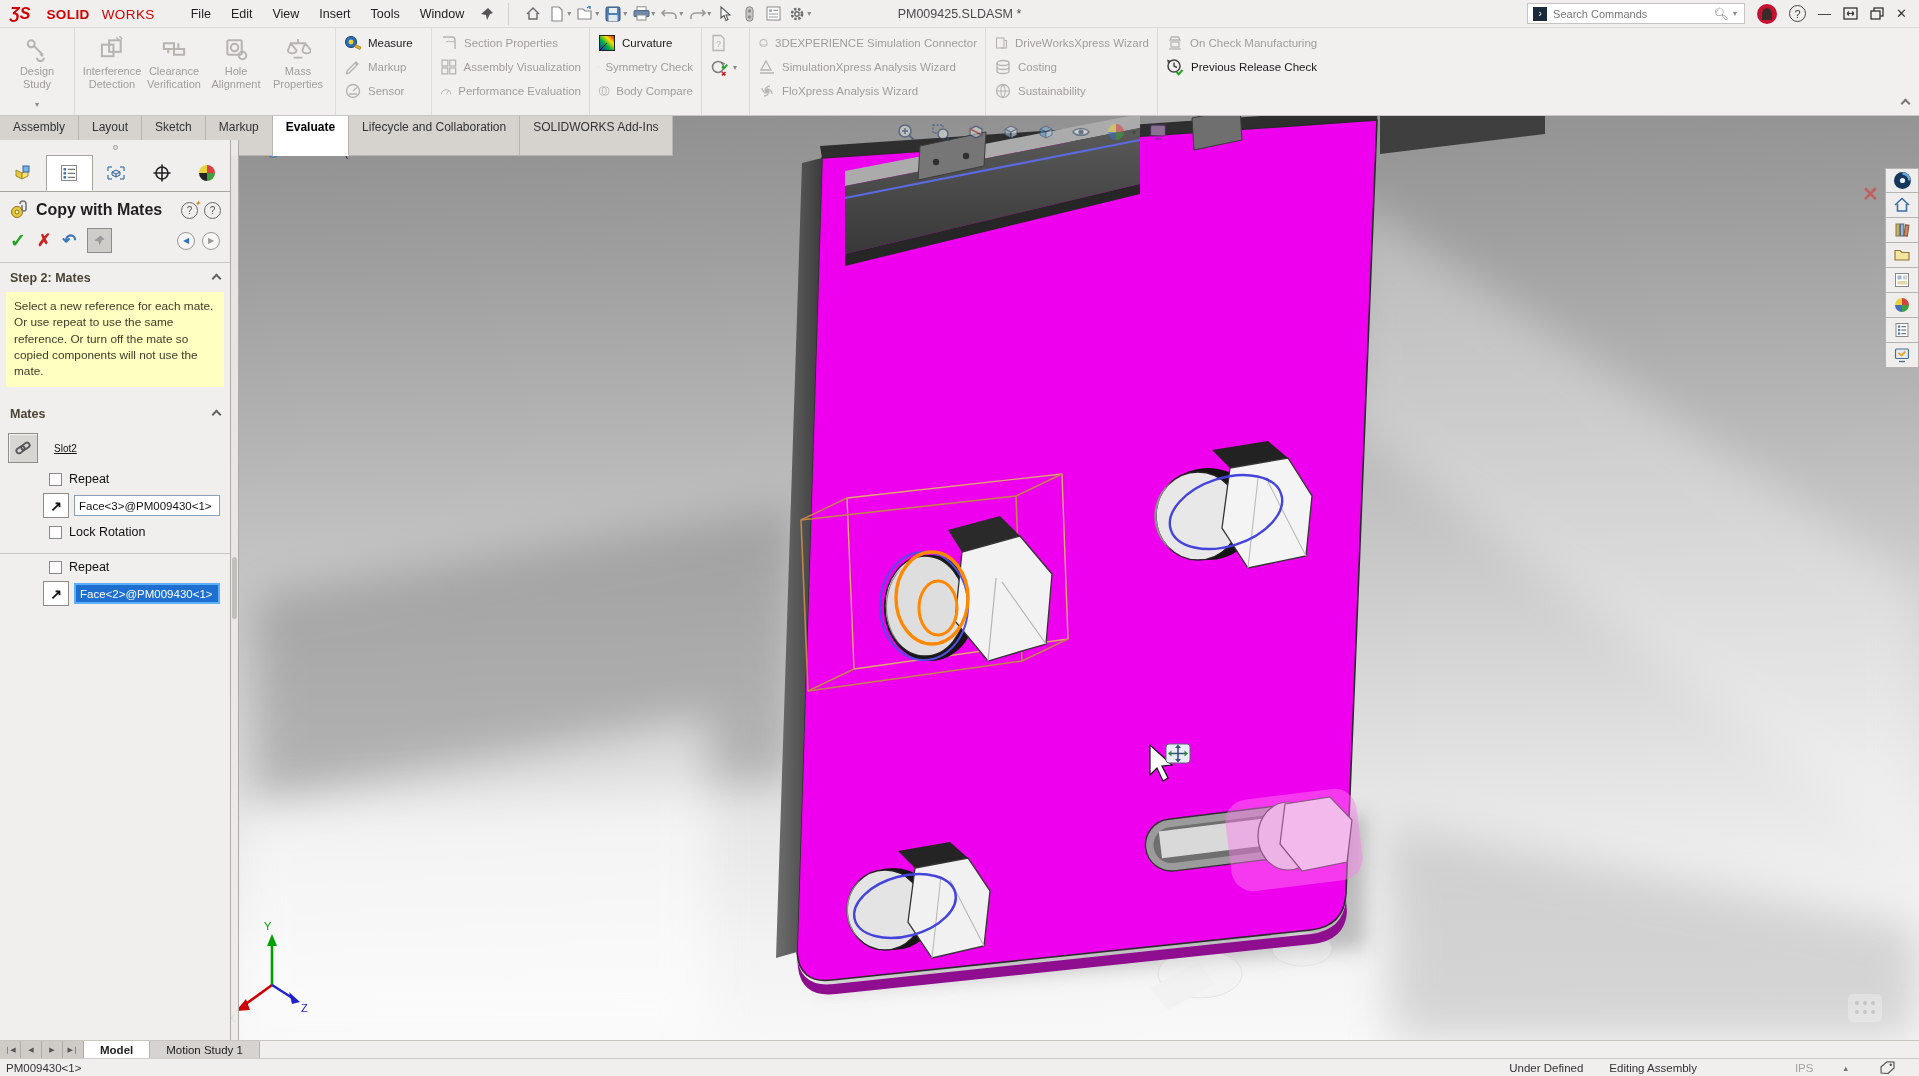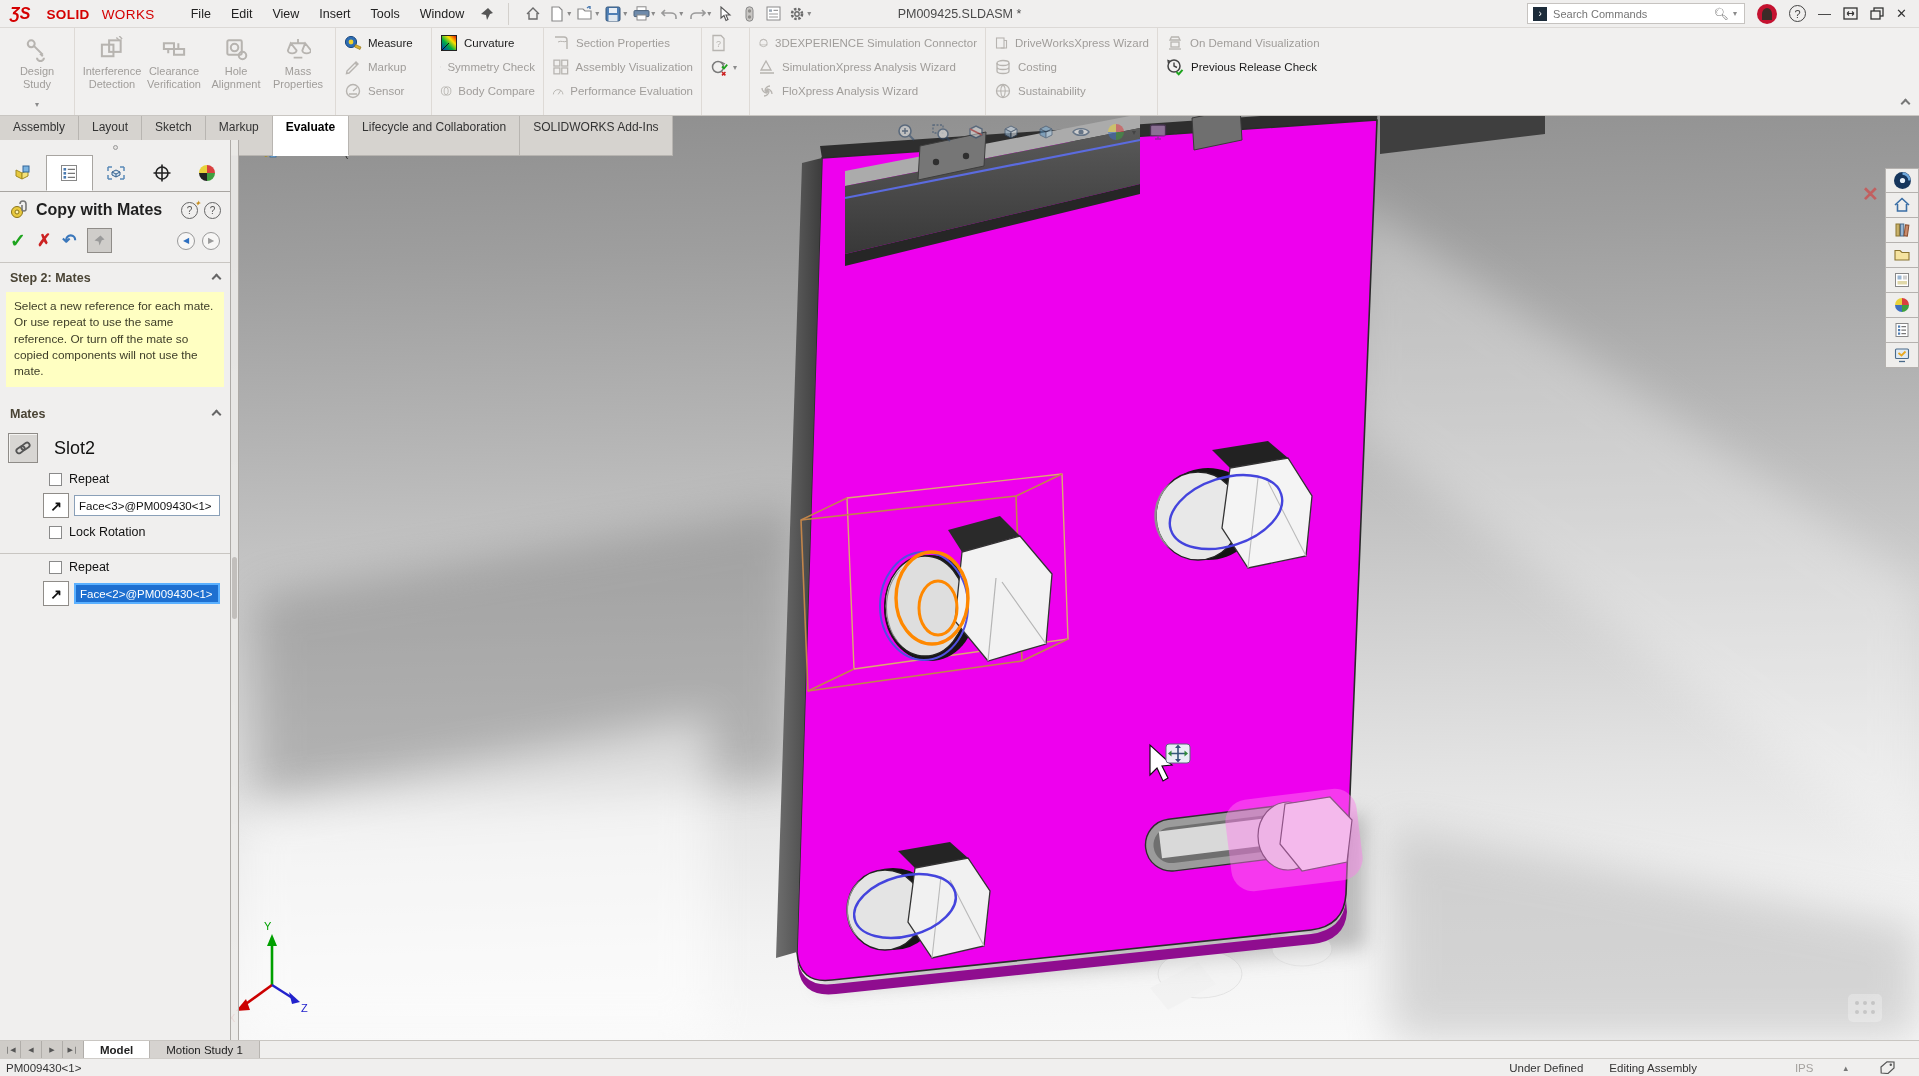--- a/index.html
+++ b/index.html
@@ -80,21 +80,21 @@
   .pm-nav { margin-left:auto; display:flex; gap:7px; }
   .navc { width:18px; height:18px; border:1px solid #999; border-radius:50%; background:#f7f6f5; display:flex; align-items:center; justify-content:center; font-size:8px; }
   .navc.back { color:#2e6fc0; }
   .navc.fwd { color:#9a9a9a; }
   .group-header { display:flex; align-items:center; padding:8px 10px 5px; }
   .group-header b { font-size:12.5px; color:#4a4435; }
   .group-header .chev { margin-left:auto; border-color:#666; }
   .note { margin:2px 6px 12px; background:#ffffc2; padding:6px 8px 8px; font-size:11.8px; color:#3d3d28; line-height:1.38; }
   .mate-row { display:flex; align-items:center; gap:16px; padding:7px 8px 5px; }
   .mate-btn { width:30px; height:30px; background:#d8d6d3; border:1px solid #8f8c88; box-shadow:inset 1px 1px 0 #f5f4f2; display:flex; align-items:center; justify-content:center; }
-  .mate-name { font-size:18px; color:#111; }
+  .mate-name { font-size:10px; color:#111;text-decoration:underline; }
   .chk-row { display:flex; align-items:center; gap:7px; margin-left:49px; padding:4px 0; font-size:12.5px; color:#111; }
   .chk { width:13px; height:13px; border:1px solid #8a8a8a; background:#fff; }
   .ref-row { display:flex; align-items:center; gap:5px; margin-left:43px; padding:3px 0; }
   .arrow-btn { width:26px; height:25px; background:#fff; border:1px solid #8f8c88; display:flex; align-items:center; justify-content:center; font-size:14px; color:#111; font-weight:bold; }
   .ref-field { width:146px; height:21px; border:1px solid #8aa0b8; background:#fff; font-size:11.5px; display:flex; align-items:center; padding:0 4px; color:#111; white-space:nowrap; overflow:hidden; }
   .ref-field.selected { background:#1e6fd0; color:#fff; border:2px solid #5ab0ff; }
   .mates-divider { border-top:1px solid #c9c6c2; margin:10px 0 2px; }
 
   .splitter { position:absolute; top:24px; left:231px; width:8px; bottom:0; background:rgba(236,234,232,.92); border-right:1px solid #aeaba7; z-index:7; }
   .splitter .thumb { position:absolute; top:417px; left:1px; width:5px; height:62px; background:#c2bfbc; border-radius:3px; }
@@ -310,20 +310,44 @@
         <span>Markup</span>
       </div>
       <div class="srow">
         <svg width="18" height="18" viewBox="0 0 18 18" class="gs">
             <circle cx="9" cy="9" r="6.5" fill="none" stroke="currentColor" stroke-width="1.4"></circle>
             <path d="M9 9 L13 5.5 M5 12 h8" stroke="currentColor" stroke-width="1.3"></path>
           </svg>
         <span>Sensor</span>
       </div>
     </div>
+    <div class="smallcol" style="width:158px;">
+      <div class="srow">
+        <svg width="18" height="18" viewBox="0 0 18 18" class="gs">
+            <path d="M3 3 h9 a3 3 0 0 1 3 3 v9" fill="none" stroke="currentColor" stroke-width="1.4"></path>
+            <path d="M6 8 c3 -2 6 1 9 -1" stroke="currentColor" fill="none"></path>
+          </svg>
+        <span>Section Properties</span>
+      </div>
+      <div class="srow">
+        <svg width="18" height="18" viewBox="0 0 18 18" class="gs">
+            <rect x="2" y="2" width="6" height="6" fill="none" stroke="currentColor" stroke-width="1.3"></rect>
+            <rect x="10" y="2" width="6" height="6" fill="none" stroke="currentColor" stroke-width="1.3"></rect>
+            <rect x="2" y="10" width="6" height="6" fill="none" stroke="currentColor" stroke-width="1.3"></rect>
+            <rect x="10" y="10" width="6" height="6" fill="none" stroke="currentColor" stroke-width="1.3"></rect>
+          </svg>
+        <span>Assembly Visualization</span>
+      </div>
+      <div class="srow">
+        <svg width="18" height="18" viewBox="0 0 18 18" class="gs">
+            <path d="M2 14 a7 7 0 0 1 14 0 M9 14 L13 8" fill="none" stroke="currentColor" stroke-width="1.4"></path>
+          </svg>
+        <span>Performance Evaluation</span>
+      </div>
+    </div>
     <div class="smallcol" style="width:112px;">
       <div class="srow en">
         <svg width="18" height="18" viewBox="0 0 18 18">
             <defs>
               <linearGradient id="rb" x1="0" y1="1" x2="1" y2="0">
                 <stop offset="0" stop-color="#0030d0"></stop>
                 <stop offset=".4" stop-color="#00b040"></stop>
                 <stop offset=".68" stop-color="#ffe000"></stop>
                 <stop offset="1" stop-color="#e00000"></stop>
               </linearGradient>
@@ -340,44 +364,20 @@
         <span>Symmetry Check</span>
       </div>
       <div class="srow">
         <svg width="18" height="18" viewBox="0 0 18 18" class="gs">
             <ellipse cx="7" cy="9" rx="5" ry="6" fill="none" stroke="currentColor" stroke-width="1.3"></ellipse>
             <ellipse cx="11" cy="9" rx="5" ry="6" fill="none" stroke="currentColor" stroke-width="1.3"></ellipse>
           </svg>
         <span>Body Compare</span>
       </div>
     </div>
-    <div class="smallcol" style="width:158px;">
-      <div class="srow">
-        <svg width="18" height="18" viewBox="0 0 18 18" class="gs">
-            <path d="M3 3 h9 a3 3 0 0 1 3 3 v9" fill="none" stroke="currentColor" stroke-width="1.4"></path>
-            <path d="M6 8 c3 -2 6 1 9 -1" stroke="currentColor" fill="none"></path>
-          </svg>
-        <span>Section Properties</span>
-      </div>
-      <div class="srow">
-        <svg width="18" height="18" viewBox="0 0 18 18" class="gs">
-            <rect x="2" y="2" width="6" height="6" fill="none" stroke="currentColor" stroke-width="1.3"></rect>
-            <rect x="10" y="2" width="6" height="6" fill="none" stroke="currentColor" stroke-width="1.3"></rect>
-            <rect x="2" y="10" width="6" height="6" fill="none" stroke="currentColor" stroke-width="1.3"></rect>
-            <rect x="10" y="10" width="6" height="6" fill="none" stroke="currentColor" stroke-width="1.3"></rect>
-          </svg>
-        <span>Assembly Visualization</span>
-      </div>
-      <div class="srow">
-        <svg width="18" height="18" viewBox="0 0 18 18" class="gs">
-            <path d="M2 14 a7 7 0 0 1 14 0 M9 14 L13 8" fill="none" stroke="currentColor" stroke-width="1.4"></path>
-          </svg>
-        <span>Performance Evaluation</span>
-      </div>
-    </div>
     <div class="smallcol" style="width:48px;">
       <div class="srow">
         <svg width="18" height="18" viewBox="0 0 18 18" class="gs">
             <path d="M3 1.5 H11 L14 4.5 V16.5 H3 Z" fill="none" stroke="currentColor" stroke-width="1.3"></path>
             <text x="6" y="13" font-size="9" fill="currentColor">?</text>
           </svg>
       </div>
       <div class="srow en">
         <svg width="19" height="19" viewBox="0 0 19 19">
             <circle cx="8" cy="9" r="5.5" fill="none" stroke="#7a7a7a" stroke-width="1.5"></circle>
@@ -433,21 +433,21 @@
         <span>Sustainability</span>
       </div>
     </div>
     <div class="smallcol" style="width:206px; border-right:none;">
       <div class="srow">
         <svg width="18" height="18" viewBox="0 0 18 18" class="gs">
             <path d="M4 6 h10 l-1.5 -3 h-7 Z" fill="none" stroke="currentColor" stroke-width="1.3"></path>
             <rect x="5" y="8" width="8" height="5" fill="none" stroke="currentColor" stroke-width="1.3"></rect>
             <path d="M3 15 h12" stroke="currentColor" stroke-width="1.3"></path>
           </svg>
-        <span>On Demand Visualization</span>
+        <span>On Check Manufacturing</span>
       </div>
       <div class="srow en">
         <svg width="19" height="19" viewBox="0 0 19 19">
             <circle cx="8" cy="8" r="6" fill="none" stroke="#444" stroke-width="1.5"></circle>
             <path d="M8 4.5 V8 L11 9.5" fill="none" stroke="#444" stroke-width="1.4"></path>
             <path d="M2.5 5.5 L2 2.5 L5 3.5" fill="none" stroke="#444" stroke-width="1.3"></path>
             <path d="M10.5 14 l2.2 2.2 l3.8 -4.4" fill="none" stroke="#1ea41e" stroke-width="2"></path>
           </svg>
         <span>Previous Release Check</span>
       </div>

